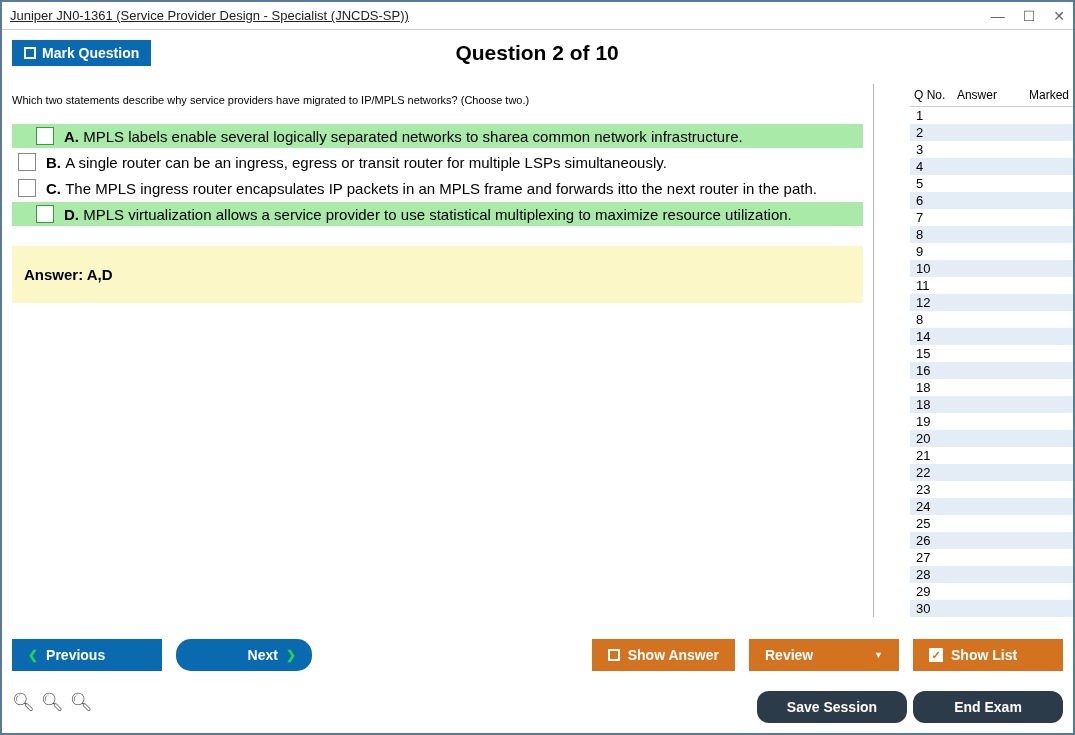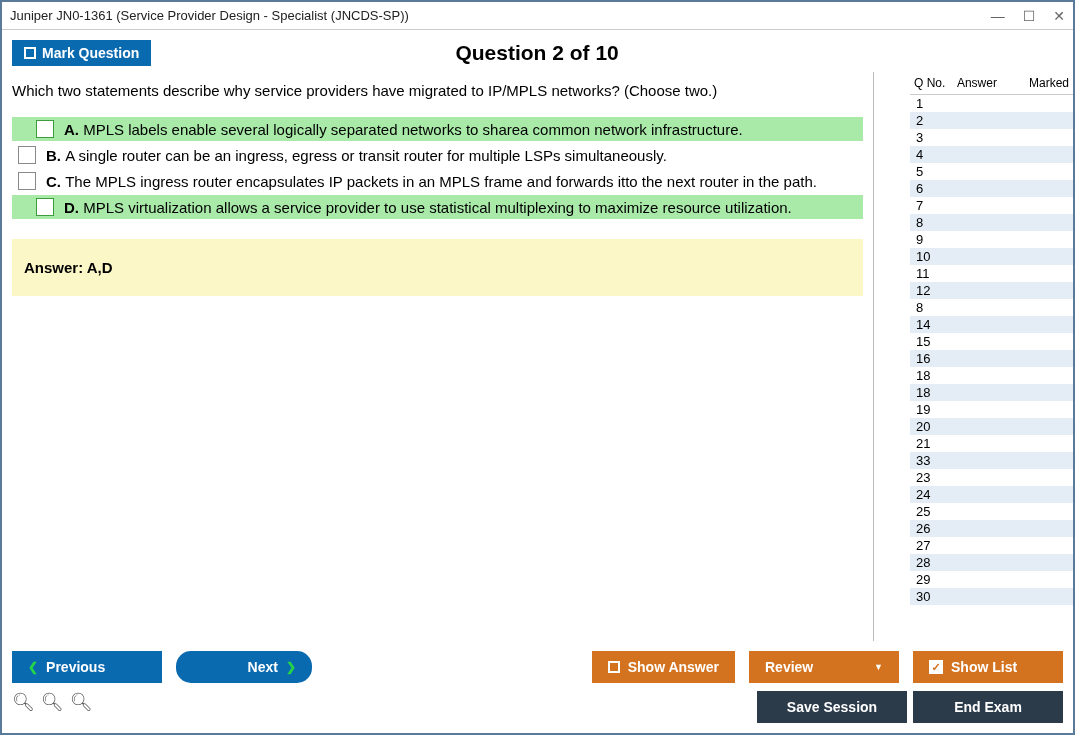--- a/index.html
+++ b/index.html
@@ -1,49 +1,49 @@
 <!DOCTYPE html>
 <html><head>
 <meta charset="utf-8">
 <style>
   * { box-sizing: border-box; margin: 0; padding: 0; }
   body { font-family: Arial, Helvetica, sans-serif; font-size: 14px; background: #fff; }
   .window { width: 1075px; height: 735px; border: 2px solid #5a7a9a; position: relative; display: flex; flex-direction: column; }
   .titlebar { height: 28px; display: flex; align-items: center; padding: 0 8px; border-bottom: 1px solid #ccc; }
-  .titlebar-text { flex: 1; font-size: 13px; color: #222; }
+  .titlebar-text { flex: 1; font-size: 13px; color: #222; text-decoration: underline; }
   .win-controls { display: flex; gap: 18px; color: #666; font-size: 14px; }
   .win-controls span { cursor: pointer; }
-  .content { flex: 1; display: flex; flex-direction: column; min-height: 0; }
+  .content { flex: 1; display: flex; flex-direction: column; min-height: 0; gap: 12px; }
   .top-row { display: flex; align-items: center; padding: 10px 10px 6px 10px; }
   .mark-btn { background: #0a6ab0; color: #fff; border: none; padding: 5px 12px; display: flex; align-items: center; gap: 6px; font-weight: bold; font-size: 14px; cursor: pointer; }
   .mark-btn .sq { width: 12px; height: 12px; border: 2px solid #fff; display: inline-block; }
   .q-title { flex: 1; text-align: center; font-weight: bold; font-size: 21px; margin-left: -140px; }
   .main-row { flex: 1; display: flex; min-height: 0; }
   .question-area { flex: 1; padding: 4px 10px 10px 10px; overflow: auto; }
-  .question-text { font-size: 15px; margin-bottom: 18px; margin-top: 6px; }
+  .question-text { font-size: 11px; margin-bottom: 18px; margin-top: 6px; }
   .option { display: flex; align-items: center; padding: 3px 6px; margin-bottom: 2px; font-size: 15px; }
   .option.hi { background: #a9eaa9; padding-left: 24px; }
   .option .cb { width: 18px; height: 18px; border: 1px solid #888; background: #fff; margin-right: 10px; flex-shrink: 0; }
   .option.hi .cb { border-color: #3a9c3a; }
   .option .lab { }
   .option .let { font-weight: bold; }
   .answer-box { background: #fcf7c7; padding: 20px 12px; margin-top: 20px; font-weight: bold; font-size: 15px; }
   .sidebar { width: 200px; border-left: 1px solid #bbb; display: flex; flex-direction: column; min-height: 0; padding-left: 36px; }
   .side-head { display: flex; font-size: 12px; padding: 4px 4px; border-bottom: 1px solid #ccc; }
   .side-head .c1 { width: 44px; }
   .side-head .c2 { width: 74px; }
   .side-head .c3 { flex: 1; }
   .side-body { flex: 1; overflow-y: scroll; }
   .side-row { font-size: 13px; padding: 0 6px; line-height: 17px; }
   .side-row.alt { background: #e4edf5; }
   .bottom-bar { padding: 10px 10px 6px 10px; display: flex; align-items: center; gap: 14px; }
   .btn { border: none; color: #fff; padding: 8px 16px; font-weight: bold; font-size: 14px; display: flex; align-items: center; gap: 8px; cursor: pointer; }
   .btn.blue { background: #0a6ab0; }
   .btn.orange { background: #d4731f; }
-  .btn.dark { background: #2b3b4a; }
+  .btn.dark { background: #2b3b4a; border-radius: 12px; }
   .btn .chev { font-size: 12px; }
   .btn .sq2 { width: 12px; height: 12px; border: 2px solid #fff; display: inline-block; }
   .btn .ck { width: 14px; height: 14px; background: #fff; display: inline-flex; align-items: center; justify-content: center; color: #d4731f; font-size: 11px; font-weight: bold; }
   .spacer { flex: 1; }
   .zoom-row { padding: 2px 10px 10px 10px; color: #555; font-size: 18px; display: flex; gap: 6px; }
   .zoom-row span { cursor: pointer; }
   .prev-btn { width: 150px; justify-content: flex-start; }
   .next-btn { width: 136px; justify-content: flex-end; border-radius: 15px; }
   .chev.green { color: #26d44a; }
   .review-btn { width: 150px; justify-content: space-between; }
@@ -122,21 +122,21 @@
             <div class="side-row alt">12</div>
             <div class="side-row">8</div>
             <div class="side-row alt">14</div>
             <div class="side-row">15</div>
             <div class="side-row alt">16</div>
             <div class="side-row">18</div>
             <div class="side-row alt">18</div>
             <div class="side-row">19</div>
             <div class="side-row alt">20</div>
             <div class="side-row">21</div>
-            <div class="side-row alt">33</div>
+            <div class="side-row alt">22</div>
             <div class="side-row">23</div>
             <div class="side-row alt">24</div>
             <div class="side-row">25</div>
             <div class="side-row alt">26</div>
             <div class="side-row">27</div>
             <div class="side-row alt">28</div>
             <div class="side-row">29</div>
             <div class="side-row alt">30</div>
           </div>
       </div>

